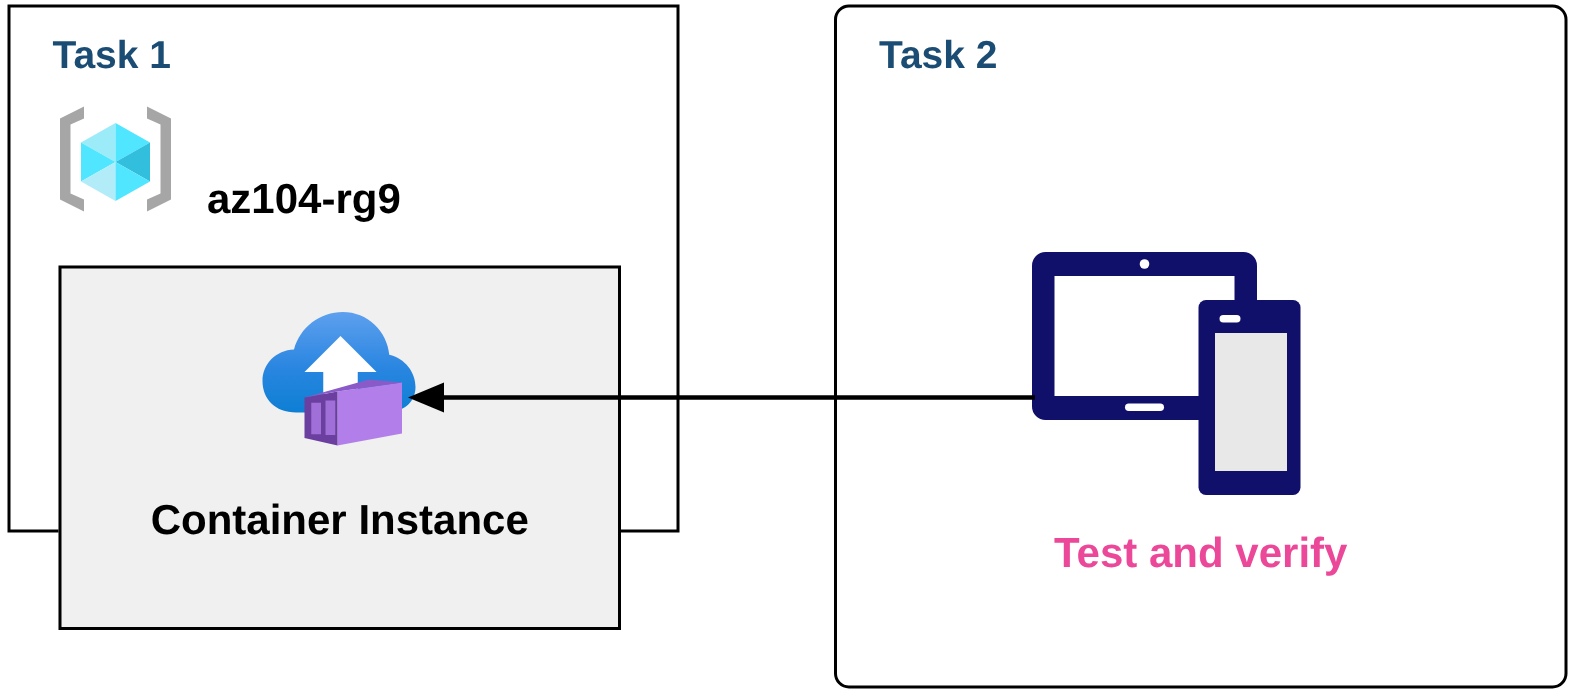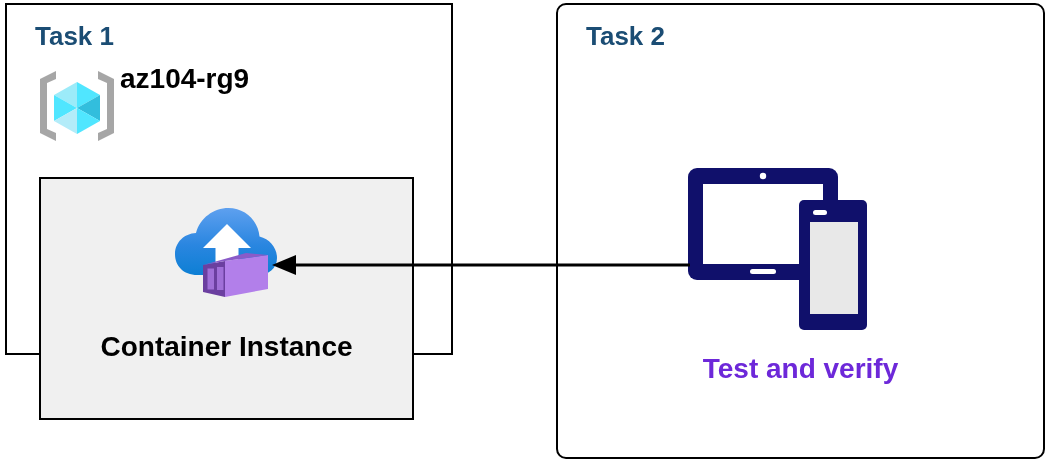--- a/index.html
+++ b/index.html
@@ -53,22 +53,22 @@
     letter-spacing: 0px;
     white-space: nowrap;
   }
 
   
   #resource-group-row {
     position: absolute;
     left: 27px;
     top: 58px;
     display: flex;
-    align-items: flex-start;
-    gap: 0;
+    align-items: flex-end;
+    gap: 18px;
   }
   #resource-group-icon {
     width: 86px;
     height: 86px;
     display: block;
   }
   #resource-group-name {
     font-size: 28px;
     font-weight: bold;
     color: #000000;
@@ -117,21 +117,21 @@
     display: block;
   }
   #test-verify-label {
     position: absolute;
     left: 0;
     right: 0;
     top: 348px;
     text-align: center;
     font-size: 28px;
     font-weight: bold;
-    color: #6d28d9;
+    color: #ec4899;
     white-space: nowrap;
   }
 
   
   #flow-arrow {
     position: absolute;
     left: 270px;
     top: 252px;
     width: 420px;
     height: 26px;

